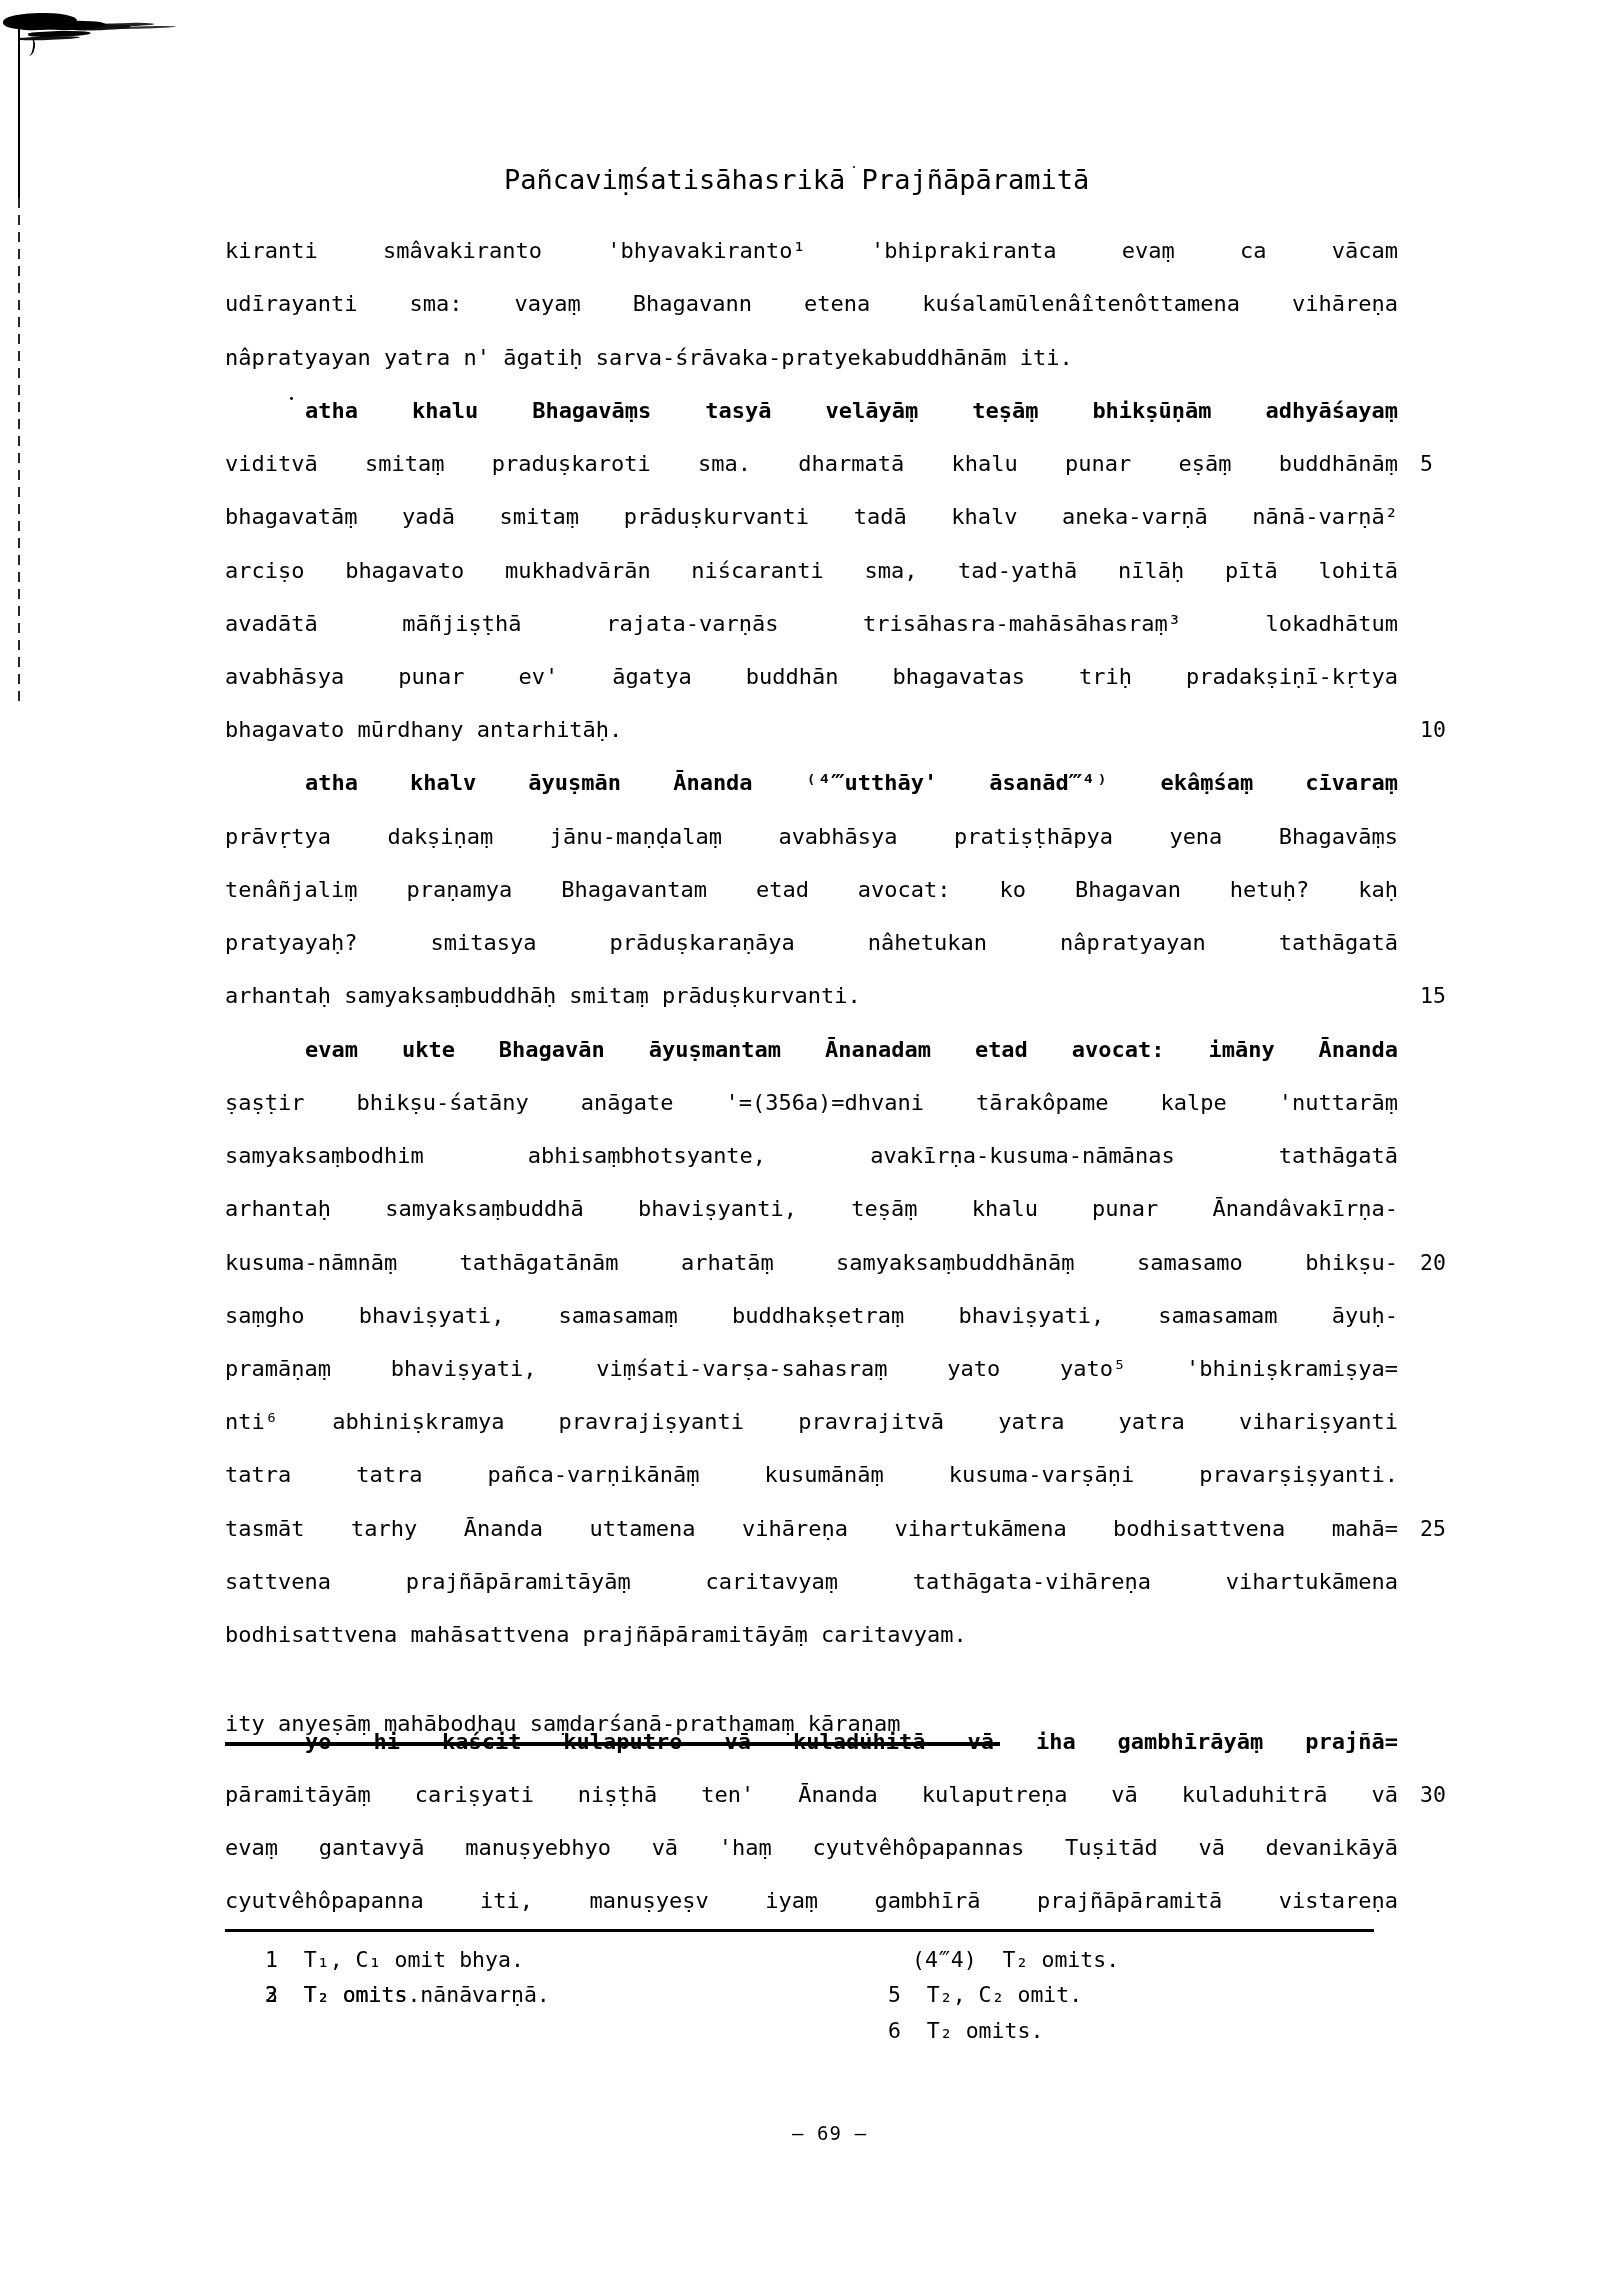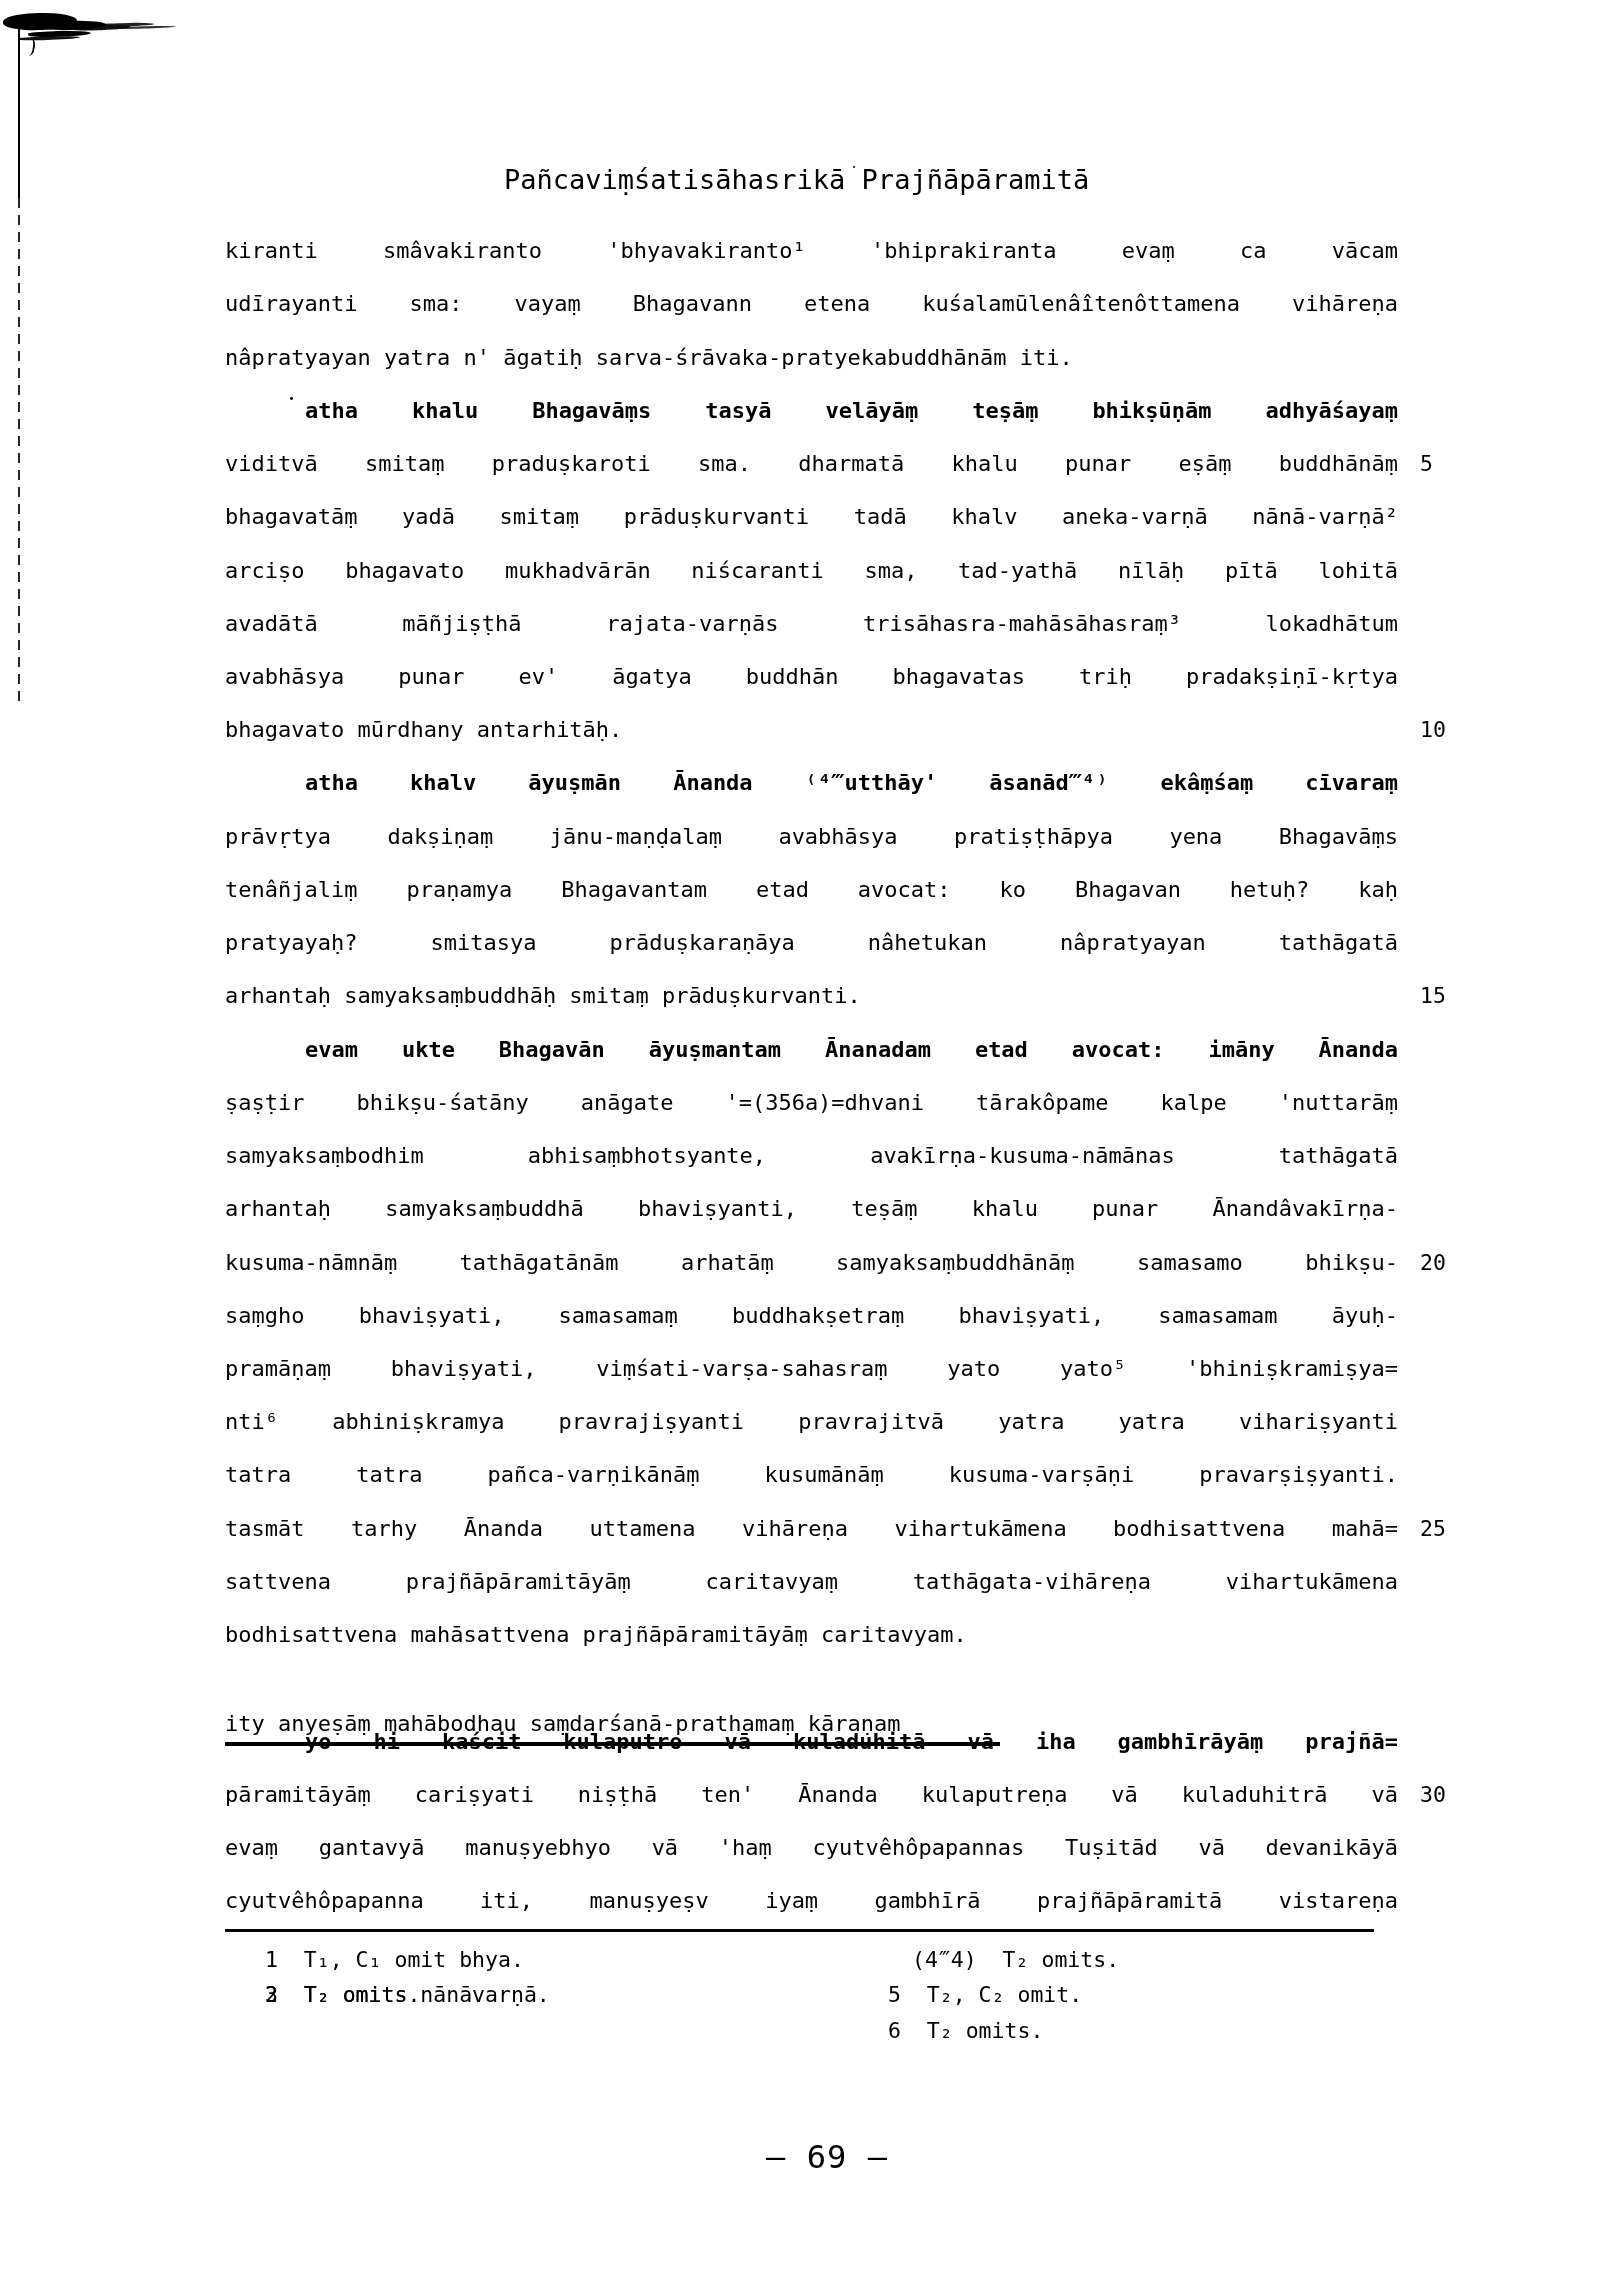--- a/index.html
+++ b/index.html
@@ -17,21 +17,21 @@
   .ind{padding-left:80px;width:1093px;font-weight:bold;}
   
   .mnum{position:absolute;left:1420px;height:53px;line-height:53px;font-size:21.5px;}
   
   .title{position:absolute;left:504px;top:153px;height:53px;line-height:53px;font-size:27px;}
   
   .head-underline{display:inline-block;line-height:29.4px;border-bottom:4px solid #000;padding:0 99px 3.4px 0;margin-top:48px;}
   
   .fn-rule{position:absolute;left:225px;top:1929px;width:1149px;height:3.4px;background:#000;}
   .fn{position:absolute;font-size:21.5px;line-height:34px;white-space:pre;}
-  .pageno{position:absolute;left:766px;top:2116px;font-size:32px;line-height:34px;letter-spacing:1.1px;margin-top:24px;}
+  .pageno{position:absolute;left:792px;top:2116px;font-size:19px;line-height:34px;letter-spacing:1.1px;}
   
   .ink-blob{
     position:absolute;left:3.4px;top:12.5px;width:74px;height:17px;background:#000;
     border-radius:45% 55% 50% 50%;transform:rotate(-2deg);
     box-shadow:33px 5.1px 0 -4px #000,59px 8px 0 -5.7px #111,
                84px 6.2px 0 -6.8px #222,106px 9.6px 0 -7.4px #333,
                19px 13px 0 -5.7px #000,9px 17px 0 -6.8px #111;
   }
   .ink-line{position:absolute;left:17.6px;top:27px;width:2.3px;height:171px;background:#000;}
   .ink-line-fade{

